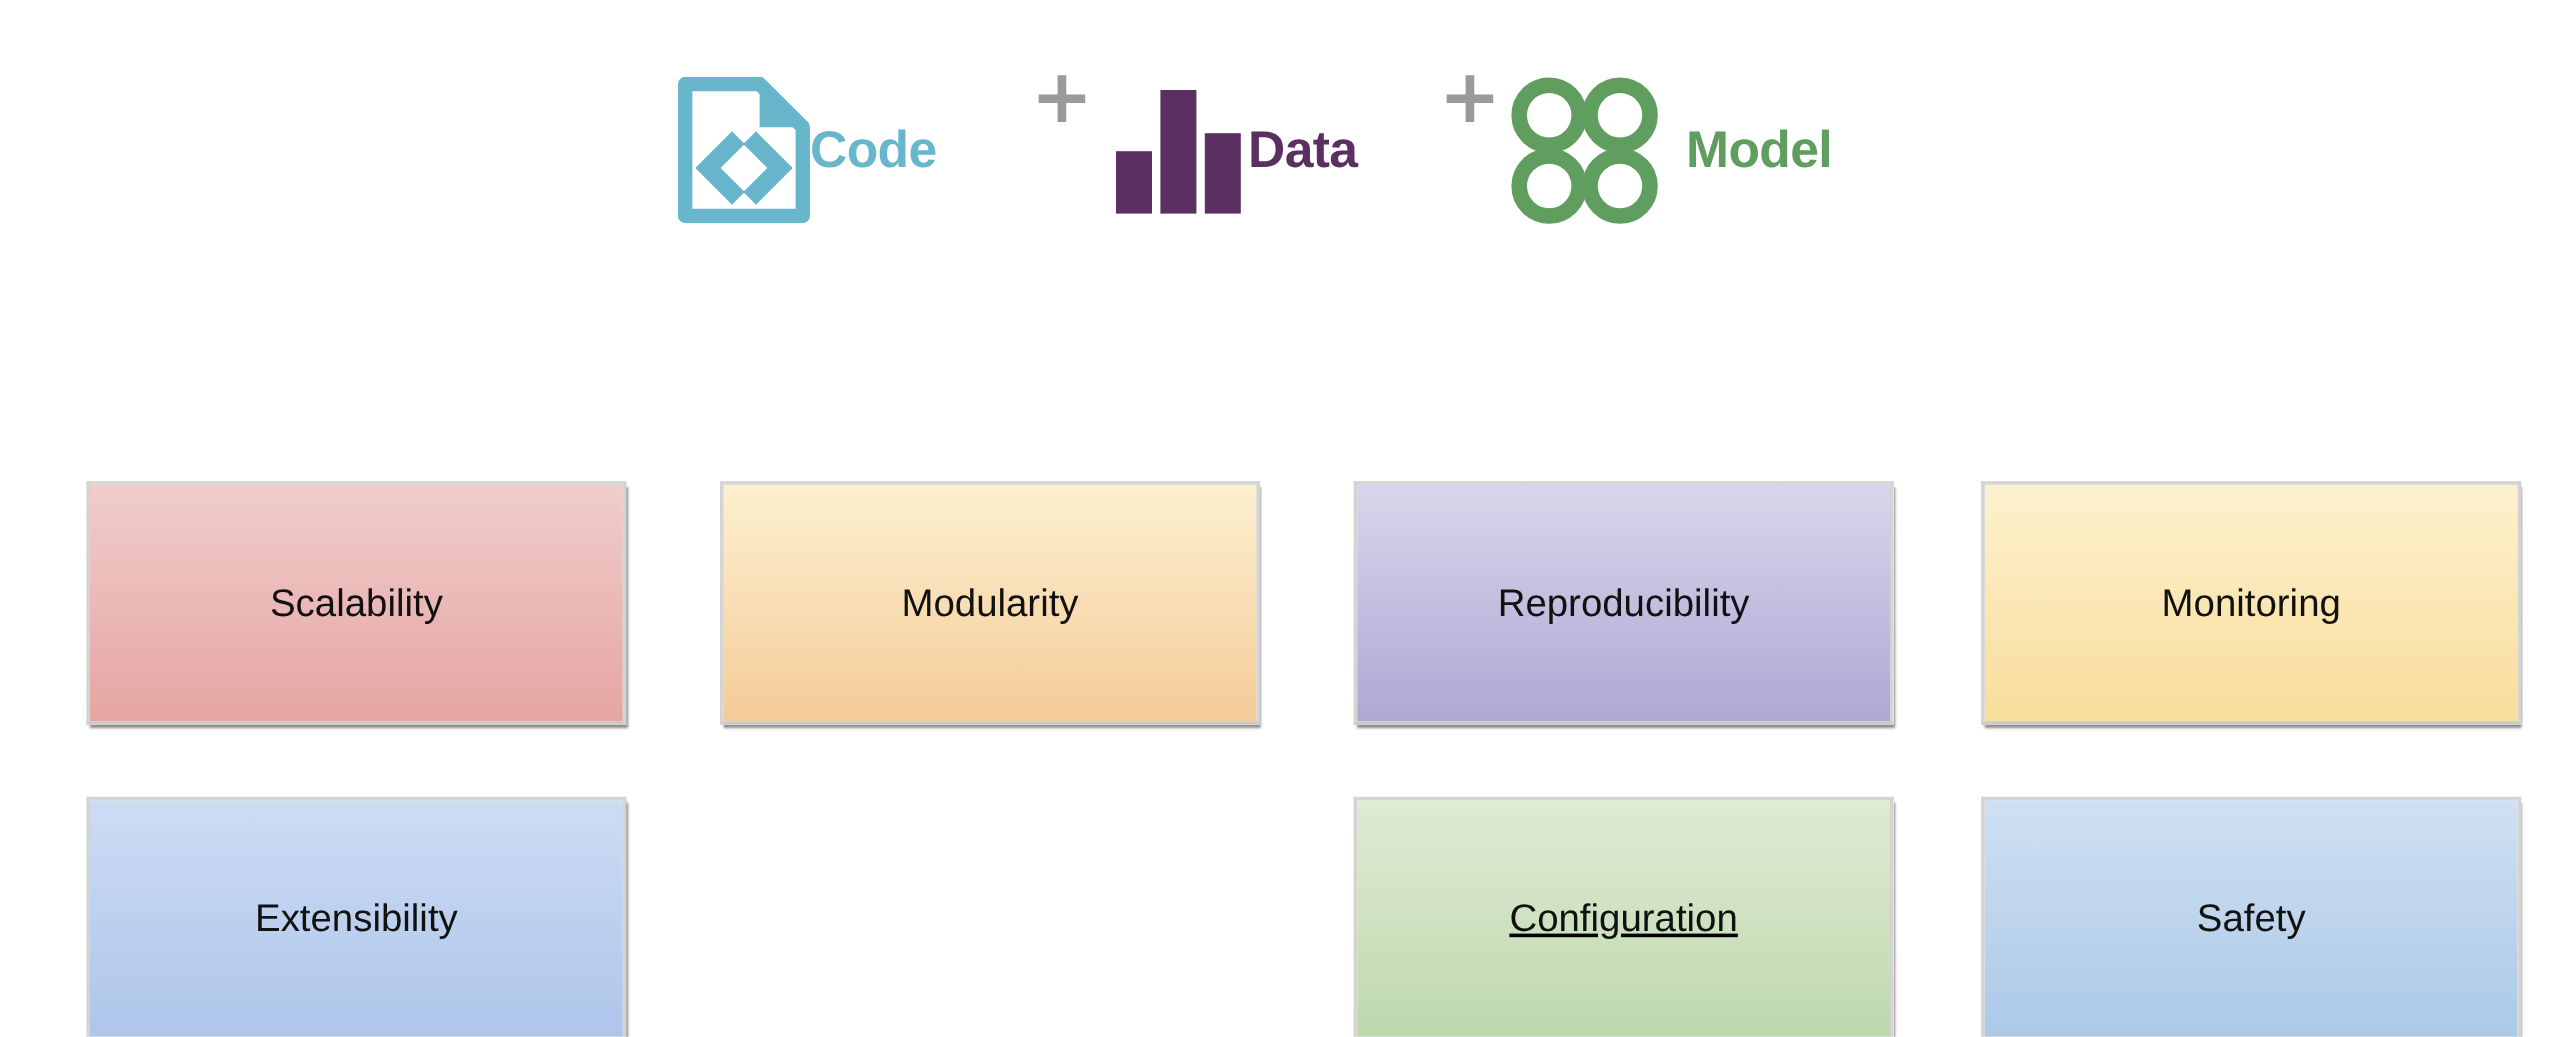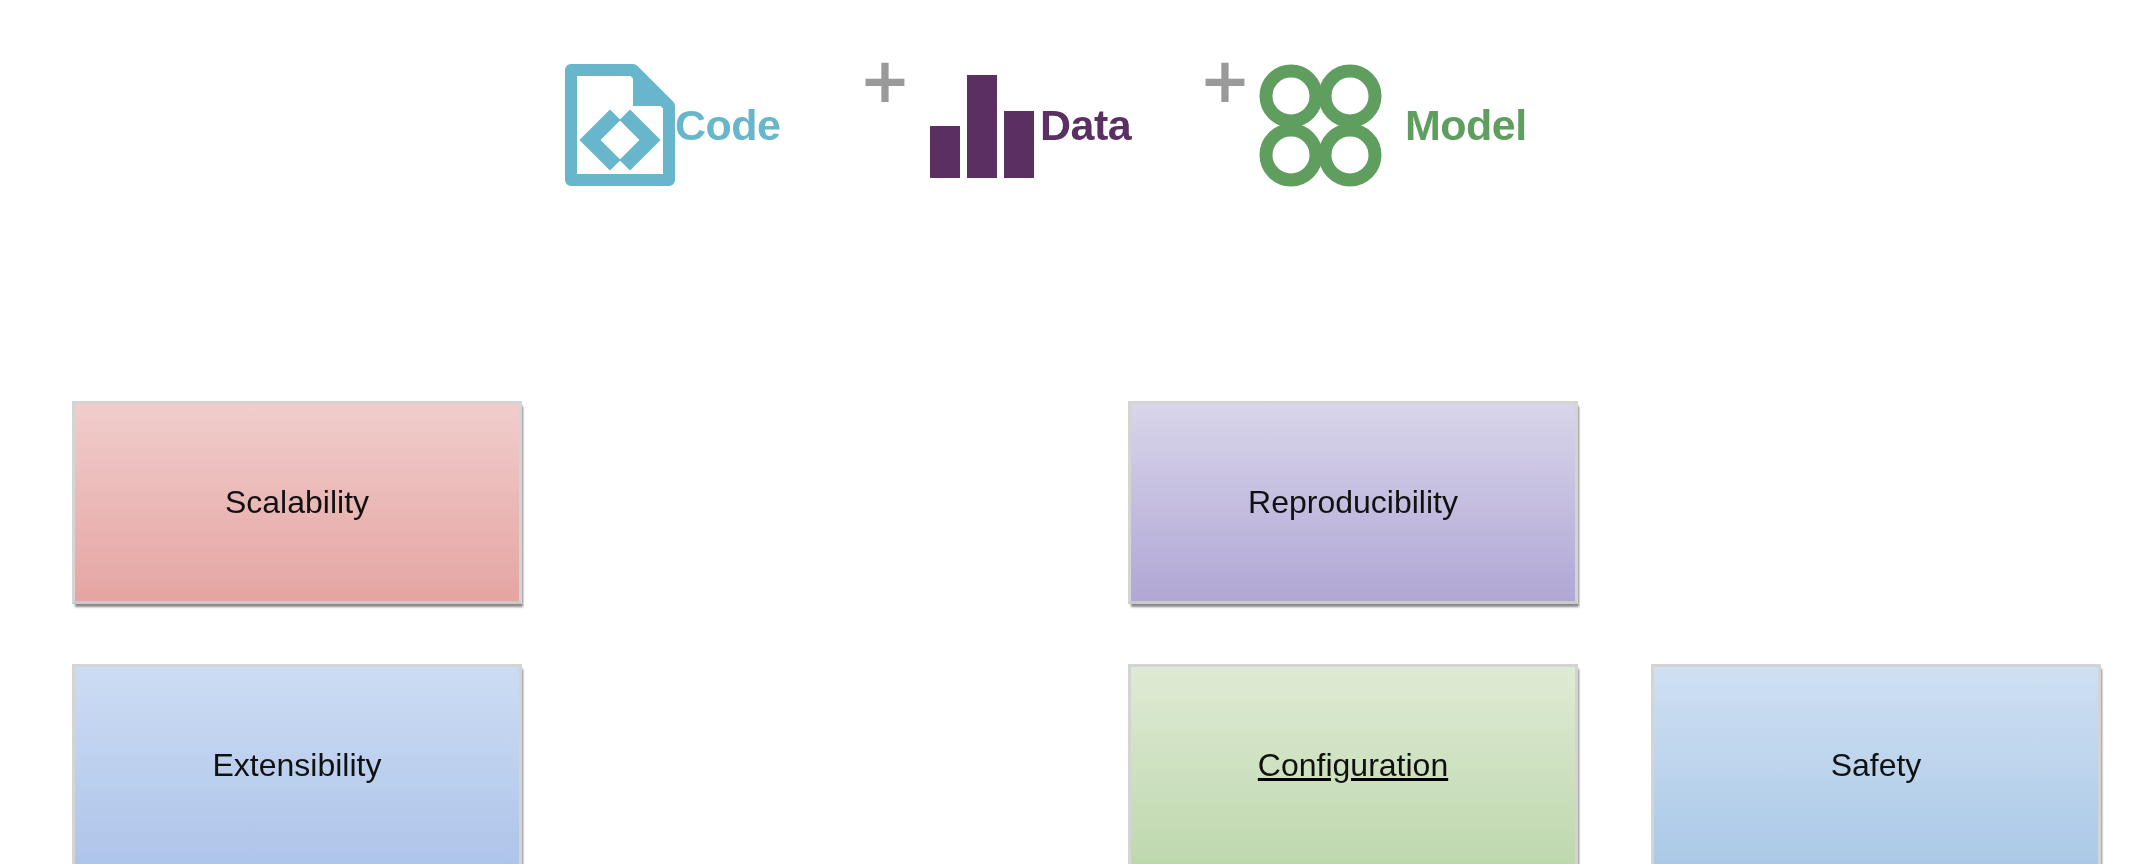--- a/index.html
+++ b/index.html
@@ -145,22 +145,28 @@
 
   <div class="plus" id="plus-1">+</div>
   <div class="plus" id="plus-2">+</div>
 </div>
 
 <div id="grid">
 
   <div class="tile r0 c0" style="background: linear-gradient(rgb(240, 205, 204) 0%, rgb(229, 165, 162) 100%);">
     <div class="tile-label">Scalability</div>
   </div>
+  <div class="tile r0 c1" style="background: linear-gradient(rgb(253, 240, 208) 0%, rgb(244, 203, 152) 100%);">
+    <div class="tile-label">Modularity</div>
+  </div>
   <div class="tile r0 c2" style="background: linear-gradient(rgb(217, 213, 234) 0%, rgb(176, 167, 213) 100%);">
     <div class="tile-label">Reproducibility</div>
+  </div>
+  <div class="tile r0 c3" style="background: linear-gradient(rgb(253, 241, 206) 0%, rgb(248, 221, 155) 100%);">
+    <div class="tile-label">Monitoring</div>
   </div>
 
   <div class="tile r1 c0" style="background: linear-gradient(rgb(204, 220, 243) 0%, rgb(174, 197, 234) 100%);">
     <div class="tile-label">Extensibility</div>
   </div>
   <div class="tile r1 c2" style="background: linear-gradient(rgb(223, 235, 212) 0%, rgb(190, 216, 174) 100%); text-decoration: underline;">
     <div class="tile-label">Configuration</div>
   </div>
   <div class="tile r1 c3" style="background: linear-gradient(rgb(207, 224, 242) 0%, rgb(171, 201, 231) 100%);">
     <div class="tile-label">Safety</div>

